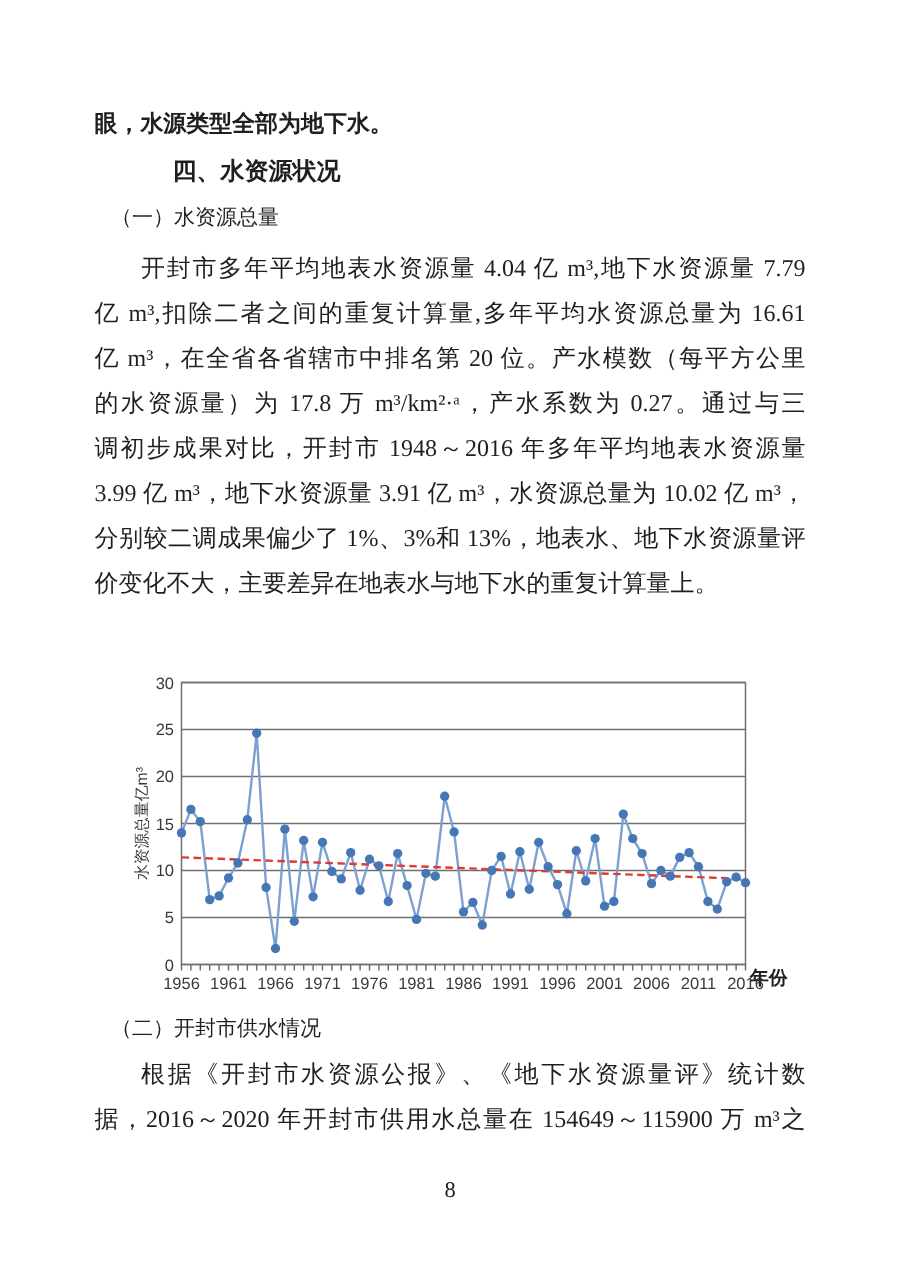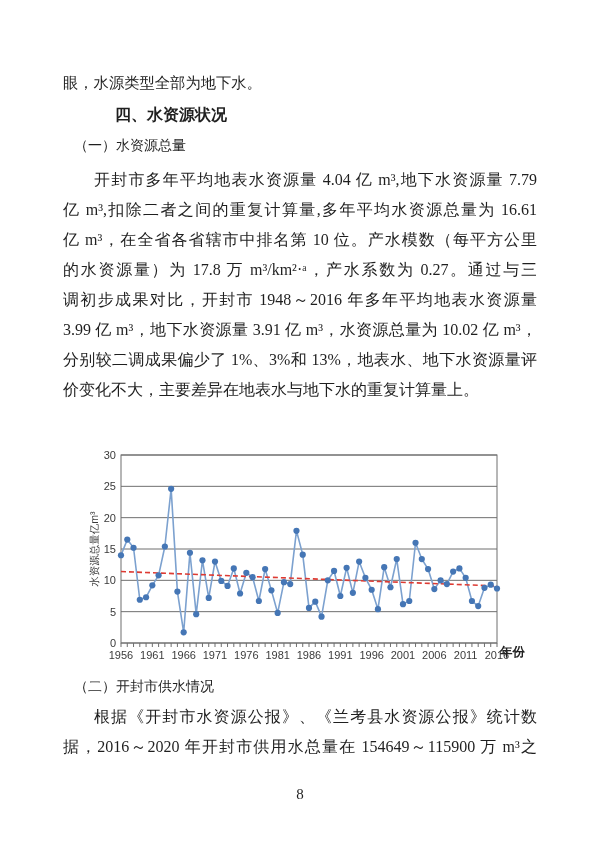--- a/index.html
+++ b/index.html
@@ -1,21 +1,21 @@
 <!DOCTYPE html>
 <html><head>
 <meta charset="utf-8">
 <style>
   html,body{margin:0;padding:0;background:#e8e8e8;}
   .page{
     position:relative;width:600px;height:849px;background:#ffffff;
     font-family:"Liberation Serif", serif;color:#1f1f1f;overflow:hidden;
     margin:0 auto;
   }
-  .tline{position:absolute;left:63px;width:474px;font-size:15.3px;line-height:19px;white-space:pre;}
+  .tline{position:absolute;left:63px;width:474px;font-size:15.3px;line-height:19px;white-space:pre;font-weight:bold;}
   .bline{position:absolute;left:63px;width:474px;font-size:16px;line-height:19px;}
   .jline{text-align:justify;text-align-last:justify;}
   .indent{padding-left:31px;width:443px;}
   .heading{position:absolute;left:115px;font-size:16px;font-weight:bold;line-height:19px;text-align:right;}
   .subheading{position:absolute;left:74px;font-size:14px;line-height:19px;}
   .chart-wrap{position:absolute;left:85px;top:447px;width:460px;height:225px;}
   .pagenum{position:absolute;left:0;top:786px;width:600px;text-align:center;font-size:15px;}
 </style>
 </head>
 <body>
@@ -23,21 +23,21 @@
 <div class="page">
 
   <div class="tline" style="top:73px">眼，水源类型全部为地下水。</div>
 
   <div class="heading" style="top:105px">四、水资源状况</div>
 
   <div class="subheading" style="top:136px">（一）水资源总量</div>
 
   <div class="bline jline indent" style="top:170px">开封市多年平均地表水资源量 4.04 亿 m³,地下水资源量 7.79</div>
   <div class="bline jline" style="top:200px">亿 m³,扣除二者之间的重复计算量,多年平均水资源总量为 16.61</div>
-  <div class="bline jline" style="top:230px">亿 m³，在全省各省辖市中排名第 10 位。产水模数（每平方公里</div>
+  <div class="bline jline" style="top:230px">亿 m³，在全省各省辖市中排名第 20 位。产水模数（每平方公里</div>
   <div class="bline jline" style="top:260px">的水资源量）为 17.8 万 m³/km²·ᵃ，产水系数为 0.27。通过与三</div>
   <div class="bline jline" style="top:290px">调初步成果对比，开封市 1948～2016 年多年平均地表水资源量</div>
   <div class="bline jline" style="top:320px">3.99 亿 m³，地下水资源量 3.91 亿 m³，水资源总量为 10.02 亿 m³，</div>
   <div class="bline jline" style="top:350px">分别较二调成果偏少了 1%、3%和 13%，地表水、地下水资源量评</div>
   <div class="bline" style="top:380px">价变化不大，主要差异在地表水与地下水的重复计算量上。</div>
 
   <div class="chart-wrap">
     <svg id="chart-svg" width="460" height="225" viewBox="0 0 460 225">
         <line x1="36" x2="412" y1="196" y2="196" stroke="#6f6f6f" stroke-width="1"></line>
         <text x="31" y="200" text-anchor="end" font-size="11" fill="#3a3a3a" font-family="&quot;Liberation Sans&quot;, sans-serif">0</text>
@@ -191,18 +191,18 @@
         <circle cx="399.46666666666664" cy="140.85333333333332" r="3.1" fill="#4576b5"></circle>
         <circle cx="405.73333333333335" cy="137.72" r="3.1" fill="#4576b5"></circle>
         <circle cx="412" cy="141.48000000000002" r="3.1" fill="#4576b5"></circle>
         <text x="13" y="102" text-anchor="middle" font-size="10.5" fill="#3a3a3a" transform="rotate(-90 13 102)" font-family="&quot;Liberation Sans&quot;, sans-serif">水资源总量亿m³</text>
         <text x="415" y="209" font-size="12.5" fill="#222222" font-weight="bold" font-family="&quot;Liberation Serif&quot;, serif">年份</text>
       </svg>
   </div>
 
   <div class="subheading" style="top:677px">（二）开封市供水情况</div>
 
-  <div class="bline jline indent" style="top:707px">根据《开封市水资源公报》、《兰考县水资源公报》统计数</div>
+  <div class="bline jline indent" style="top:707px">根据《开封市水资源公报》、《地下水资源量评》统计数</div>
   <div class="bline jline" style="top:737px">据，2016～2020 年开封市供用水总量在 154649～115900 万 m³之</div>
 
   <div class="pagenum">8</div>
 
 </div>
 
 </body></html>

